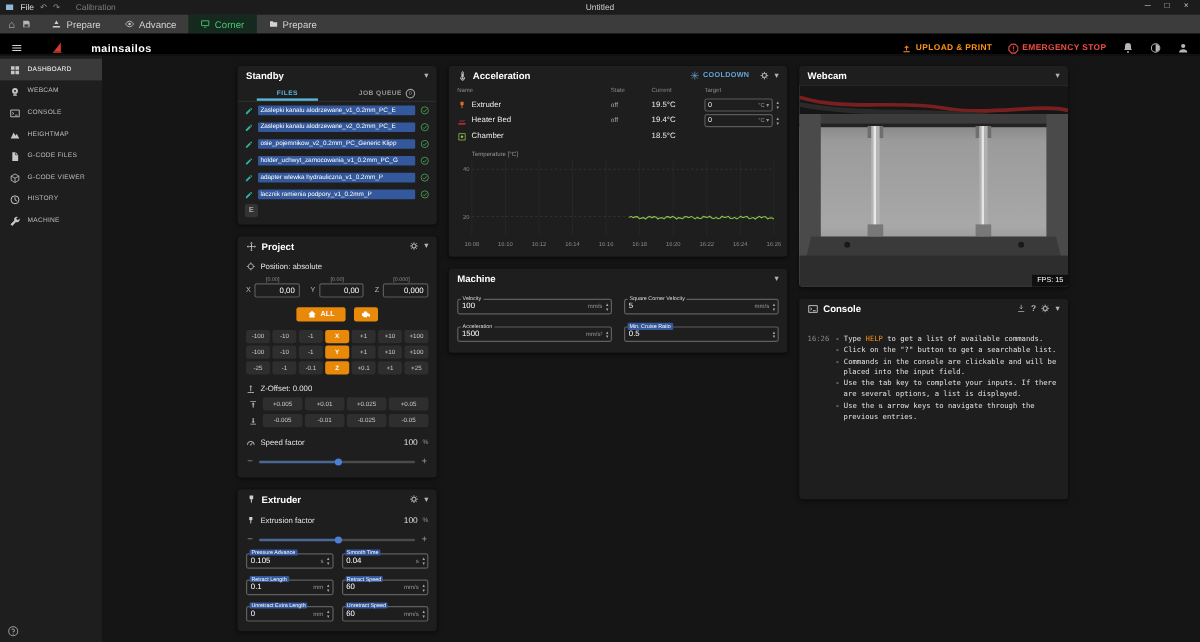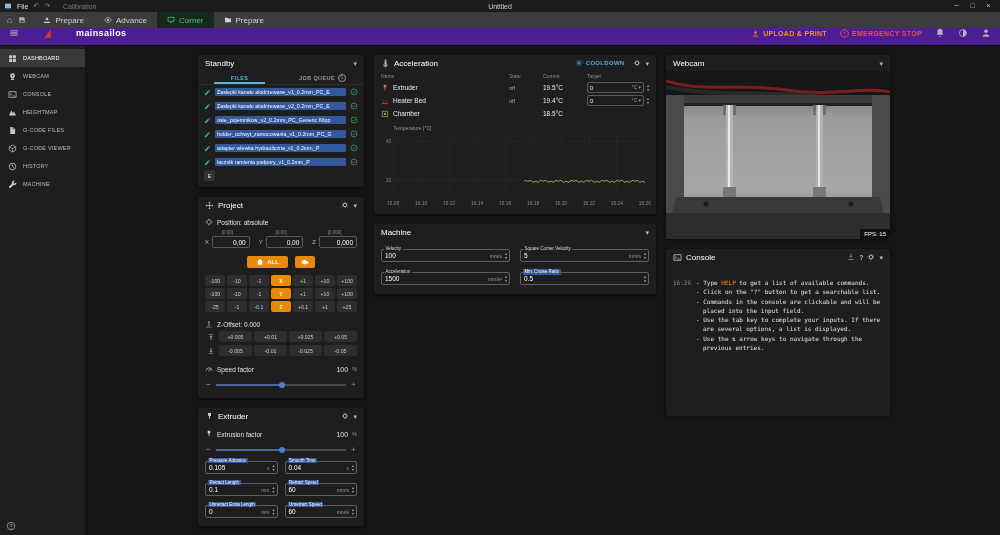--- a/index.html
+++ b/index.html
@@ -25,21 +25,21 @@
 
   
   .slicer-bar{height:16px;background:#3c3c3c;display:flex;align-items:stretch;font-size:8px}
   .sb-tools{display:flex;align-items:center;gap:6px;padding:0 7px;color:#c9c9c9}
   .sb-home{font-size:9px;line-height:1}
   .slicer-tabs{display:flex;align-items:stretch}
   .slicer-tab{display:flex;align-items:center;gap:4px;padding:0 10px;color:#d2d2d2}
   .slicer-tab.active{background:#15291e;color:#46c873}
 
   
-  .app-header{height:18px;background:#4c1d95;display:flex;align-items:flex-start;gap:23px;padding:0 9px;border-bottom:1px solid #101010;position:relative;z-index:3}
+  .app-header{height:18px;background:#000000;display:flex;align-items:flex-end;gap:23px;padding:0 9px;border-bottom:1px solid #101010;position:relative;z-index:3}
   .hamburger{color:#d6d6d6}
   .logo{color:#d43a2f;width:11px;height:11px}
   .brand{font-size:9px;font-weight:bold;letter-spacing:.4px}
   .hdr-right{margin-left:auto;display:flex;align-items:center;gap:13px}
   .hdr-btn{display:flex;align-items:center;gap:3px;font-size:7px;font-weight:bold;letter-spacing:.3px;cursor:pointer}
   .hdr-btn.orange{color:#ff9214}
   .hdr-btn.red{color:#f14f43}
 
   
   .main{display:flex;height:489px;overflow:hidden}
@@ -48,21 +48,21 @@
   .sb-item .ic9{color:#c7c7c7}
   .sb-item.active{background:#3a3a3a;color:#fff}
   .sb-bottom{position:absolute;bottom:4px;left:6px;color:#9d9d9d}
   .content{flex:1;background:#151515;padding:9px 0 0 113px;display:flex;gap:10px;align-items:flex-start;overflow:hidden}
   .col{display:flex;flex-direction:column;gap:10px}
   .col1{width:166px}.col2{width:282px}.col3{width:224px}
 
   
   .panel{background:#1e1e1e;border-radius:3px;box-shadow:0 1px 4px rgba(0,0,0,.55);overflow:hidden;width:100%}
   .p-head{height:16px;display:flex;align-items:center;gap:4px;padding:0 7px}
-  .p-title{font-size:8px;font-weight:normal;color:#fff}
+  .p-title{font-size:8px;font-weight:bold;color:#fff}
   .p-spacer{flex:1}
   .chev{color:#b5b5b5;font-size:7px;line-height:1}
   .p-body{padding:5px 7px 8px}
 
   
   .tabs{display:flex;border-bottom:1px solid #2c2c2c}
   .tab-i{flex:1;display:flex;align-items:center;justify-content:center;gap:3px;height:13px;font-size:5.5px;font-weight:bold;letter-spacing:.4px;color:#9a9a9a;position:relative;cursor:pointer}
   .tab-i.active{color:#59b7d8}
   .tab-i.active::after{content:"";position:absolute;bottom:0;left:16px;right:16px;height:2px;background:#59b7d8}
   .badge{width:8px;height:8px;border:1px solid #9a9a9a;border-radius:50%;font-size:4.5px;display:flex;align-items:center;justify-content:center;font-weight:normal}

